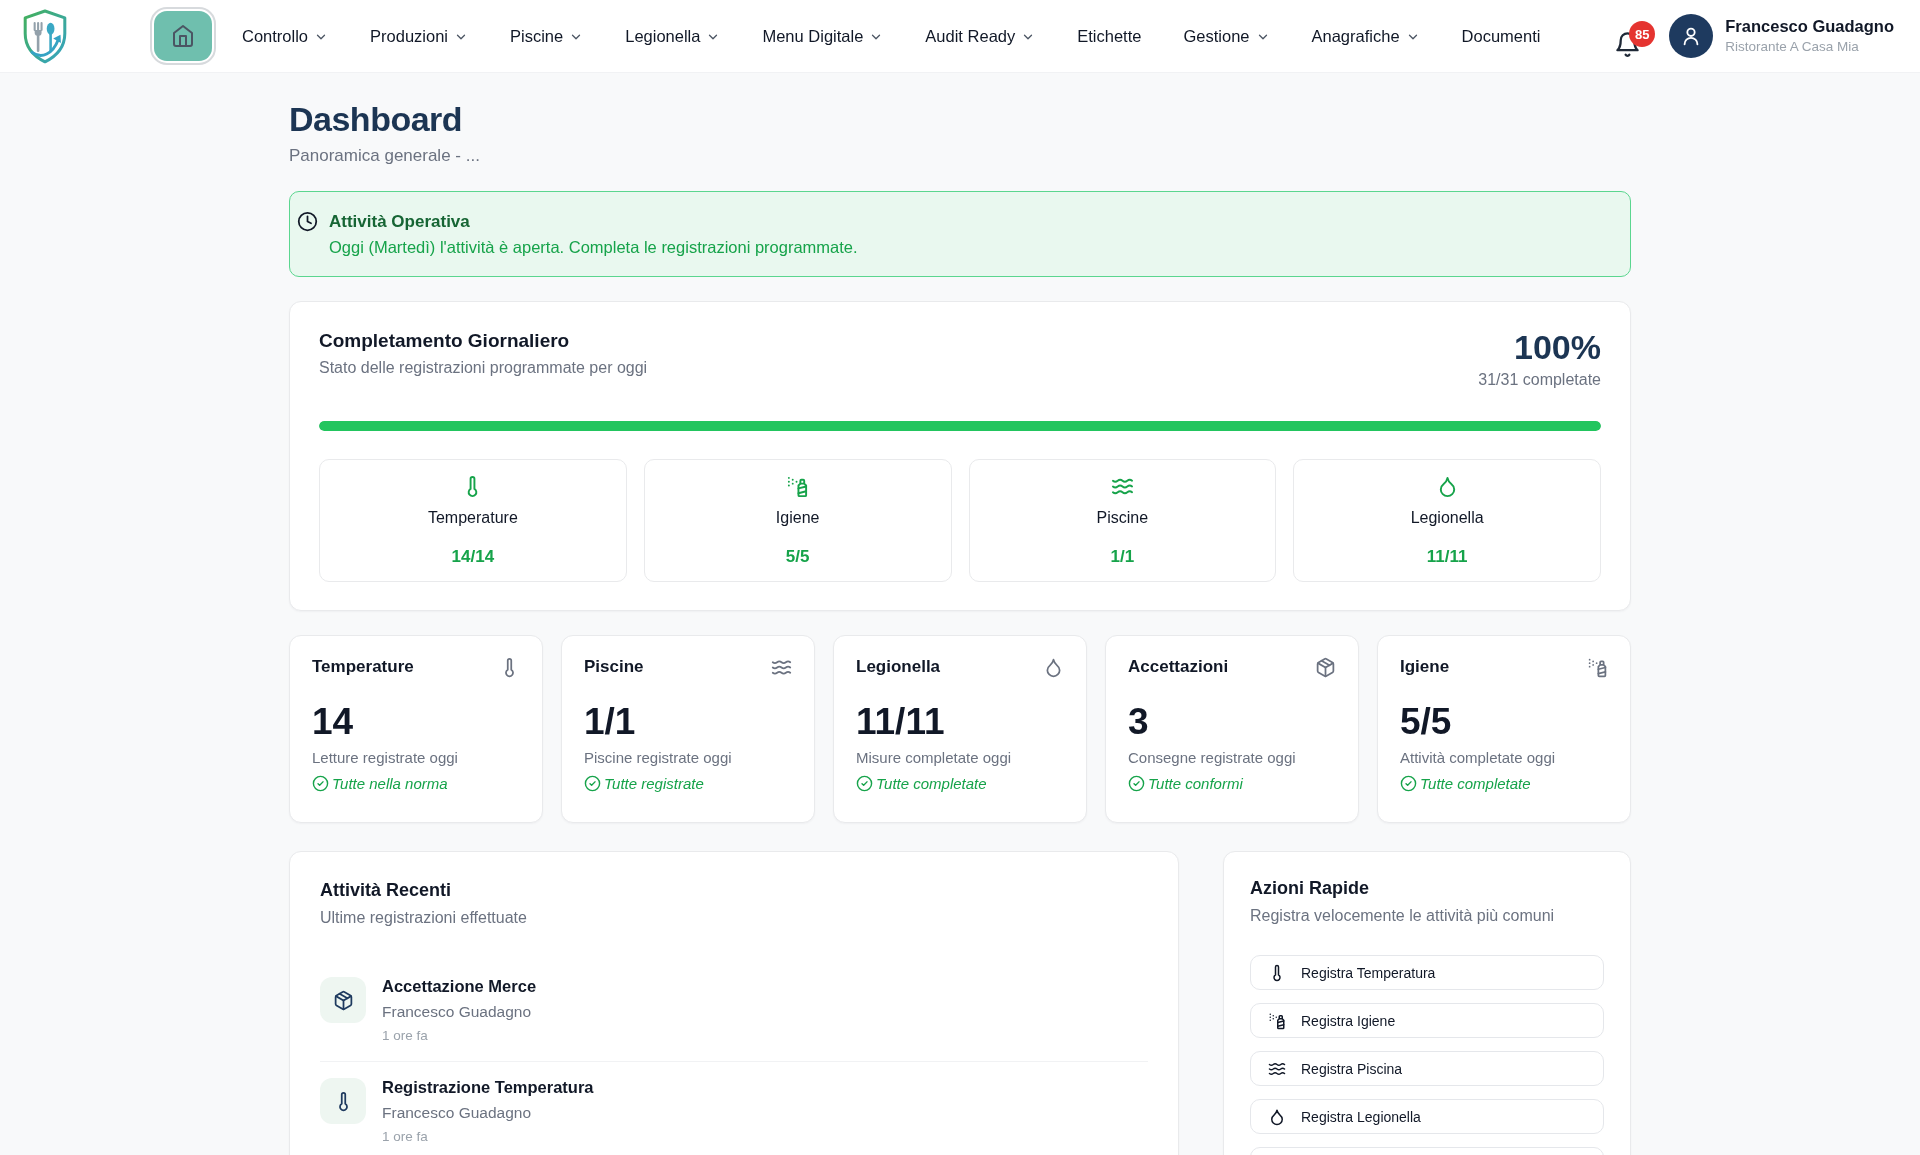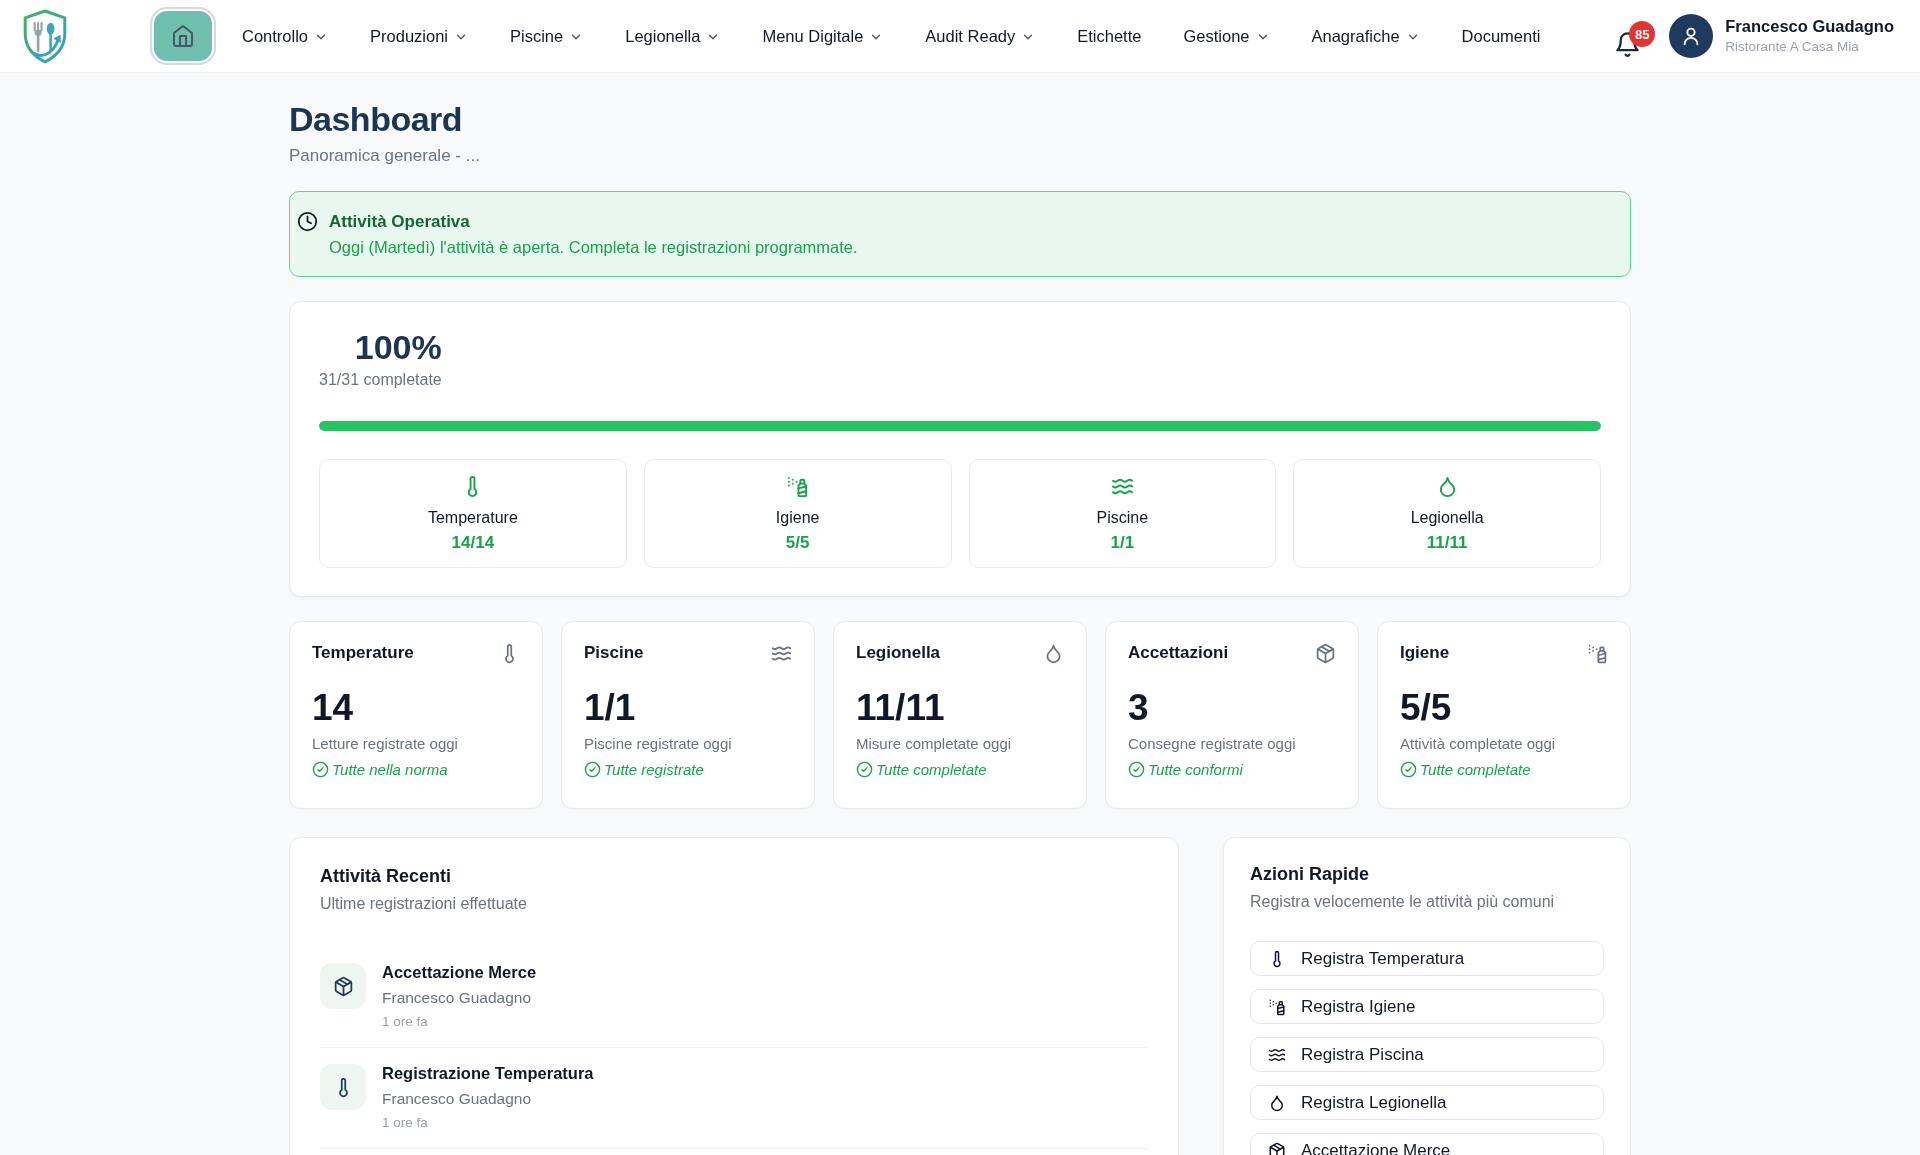--- a/index.html
+++ b/index.html
@@ -72,21 +72,21 @@
   .comp-count { margin-top:7px; font-size:16px; color:#6b7280; }
   .progress-track { margin-top:32px; height:10px; border-radius:6px; background:#e5e7eb; overflow:hidden; }
   .progress-fill { height:100%; background:#22c55e; border-radius:6px; }
   .comp-stats { margin-top:28px; display:grid; grid-template-columns:repeat(4,1fr); gap:17px; }
   .stat-box {
     border:1px solid #e9eaec; border-radius:10px; padding:15px 10px 14px;
     text-align:center; background:#fff;
   }
   .stat-box svg { width:23px; height:23px; color:#16a34a; }
   .stat-label { margin-top:7px; font-size:16px; color:#111827; }
-  .stat-value { margin-top:6px; font-size:17px; font-weight:700; color:#16a34a; }
+  .stat-value { margin-top:20px; font-size:17px; font-weight:700; color:#16a34a; }
 
   .cards-row { margin-top:24px; display:grid; grid-template-columns:repeat(5,1fr); gap:18px; }
   .sum-card { padding:21px 22px; height:188px; }
   .sum-head { display:flex; justify-content:space-between; align-items:flex-start; }
   .sum-title { font-size:17px; font-weight:600; color:#111827; }
   .sum-head svg { width:21px; height:21px; color:#6b7280; }
   .sum-value { margin-top:25px; font-size:37px; font-weight:800; color:#111827; line-height:1; }
   .sum-caption { margin-top:9px; font-size:15px; color:#6b7280; }
   .sum-status { margin-top:9px; display:flex; align-items:center; gap:3px; font-size:15px; color:#16a34a;font-style:italic; }
   .sum-status svg { width:17px; height:17px; flex:0 0 auto; }
@@ -106,21 +106,21 @@
   .act-title { font-size:16.5px; font-weight:600; color:#111827; }
   .act-user { margin-top:7px; font-size:15.5px; color:#6b7280; }
   .act-time { margin-top:7px; font-size:13.5px; color:#9aa2ab; }
 
   .quick-card { width:408px; height:430px; padding:26px; }
   .qa-list { margin-top:30px; }
   .qa-btn {
     width:100%; display:flex; align-items:center; gap:15px; height:35px;
     border:1px solid #e5e7eb; border-radius:10px; background:#fff; cursor:pointer;
     padding:8px 17px; margin-bottom:13px; font-family:inherit;
-    font-size:17px; font-weight:500; color:#111827;
+    font-size:14px; font-weight:500; color:#111827;
   }
   .qa-btn svg { width:18px; height:18px; color:#111827; flex:0 0 auto; }
 </style>
 </head>
 <body>
 
 <header class="navbar">
   <svg class="logo" viewBox="0 0 72 72" fill="none">
     <defs>
       <linearGradient id="lg" x1="0" y1="0" x2="1" y2="1">
@@ -235,20 +235,24 @@
           <circle cx="12" cy="12" r="10"></circle>
           <polyline points="12 6 12 12 16 14"></polyline>
         </svg>
       <span class="alert-title">Attività Operativa</span>
     </div>
     <div class="alert-msg">Oggi (Martedì) l'attività è aperta. Completa le registrazioni programmate.</div>
   </section>
 
   <section class="card completion">
     <div class="comp-head">
+      <div>
+        <div class="comp-title">Completamento Giornaliero</div>
+        <div class="comp-sub">Stato delle registrazioni programmate per oggi</div>
+      </div>
       <div class="comp-right">
         <div class="comp-pct">100%</div>
         <div class="comp-count">31/31 completate</div>
       </div>
     </div>
     <div class="progress-track">
       <div class="progress-fill" style="width: 100%;"></div>
     </div>
     <div class="comp-stats">
       <div class="stat-box">

